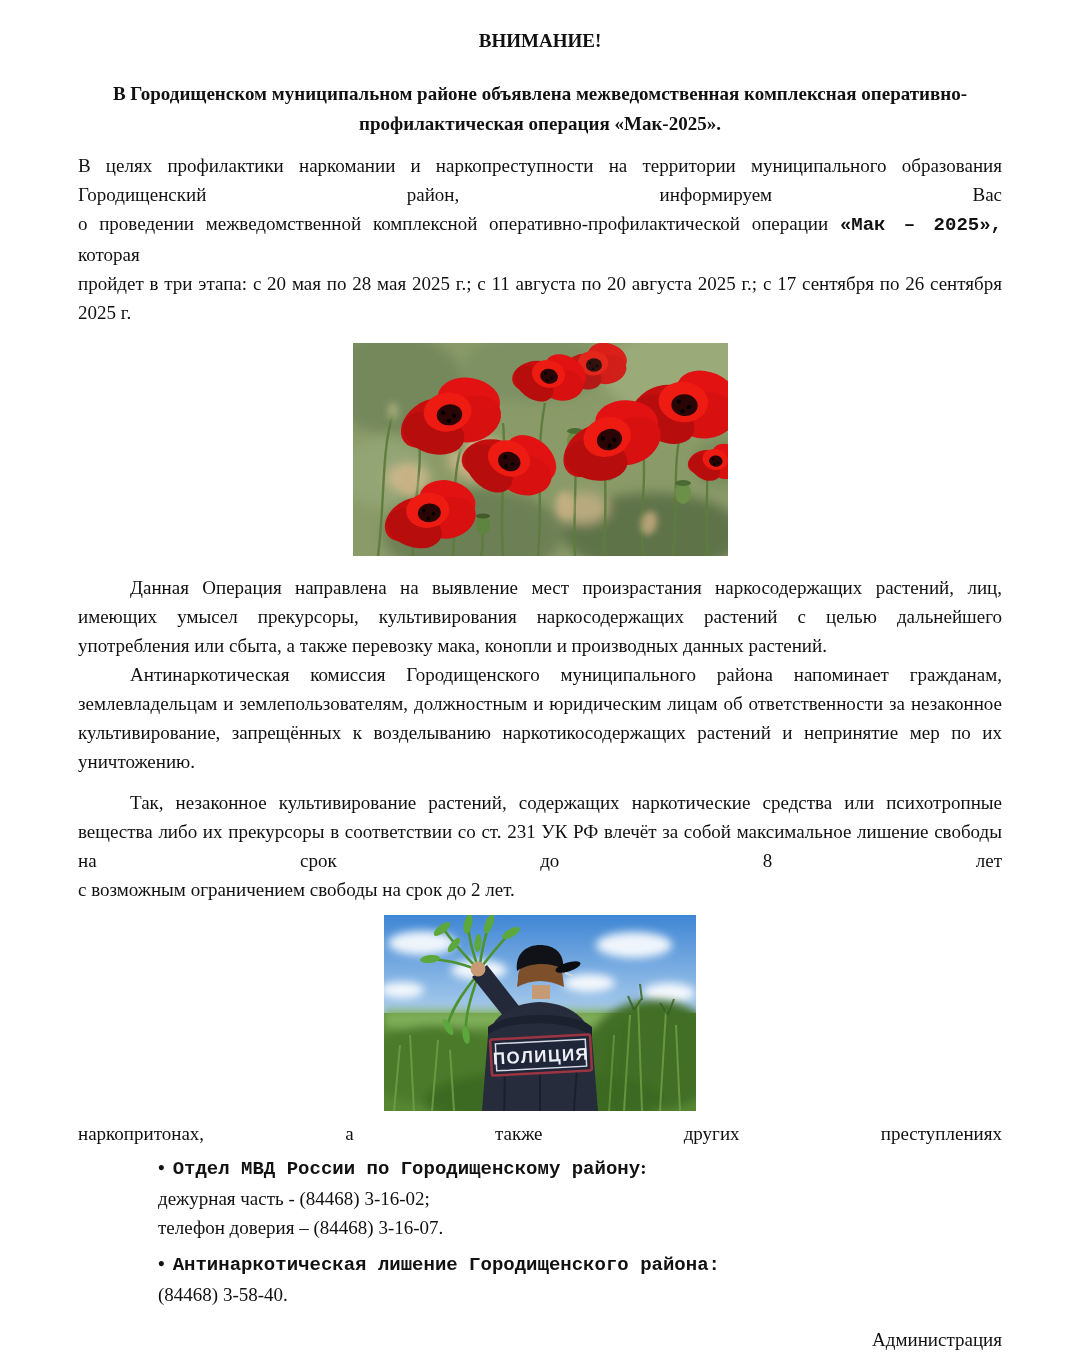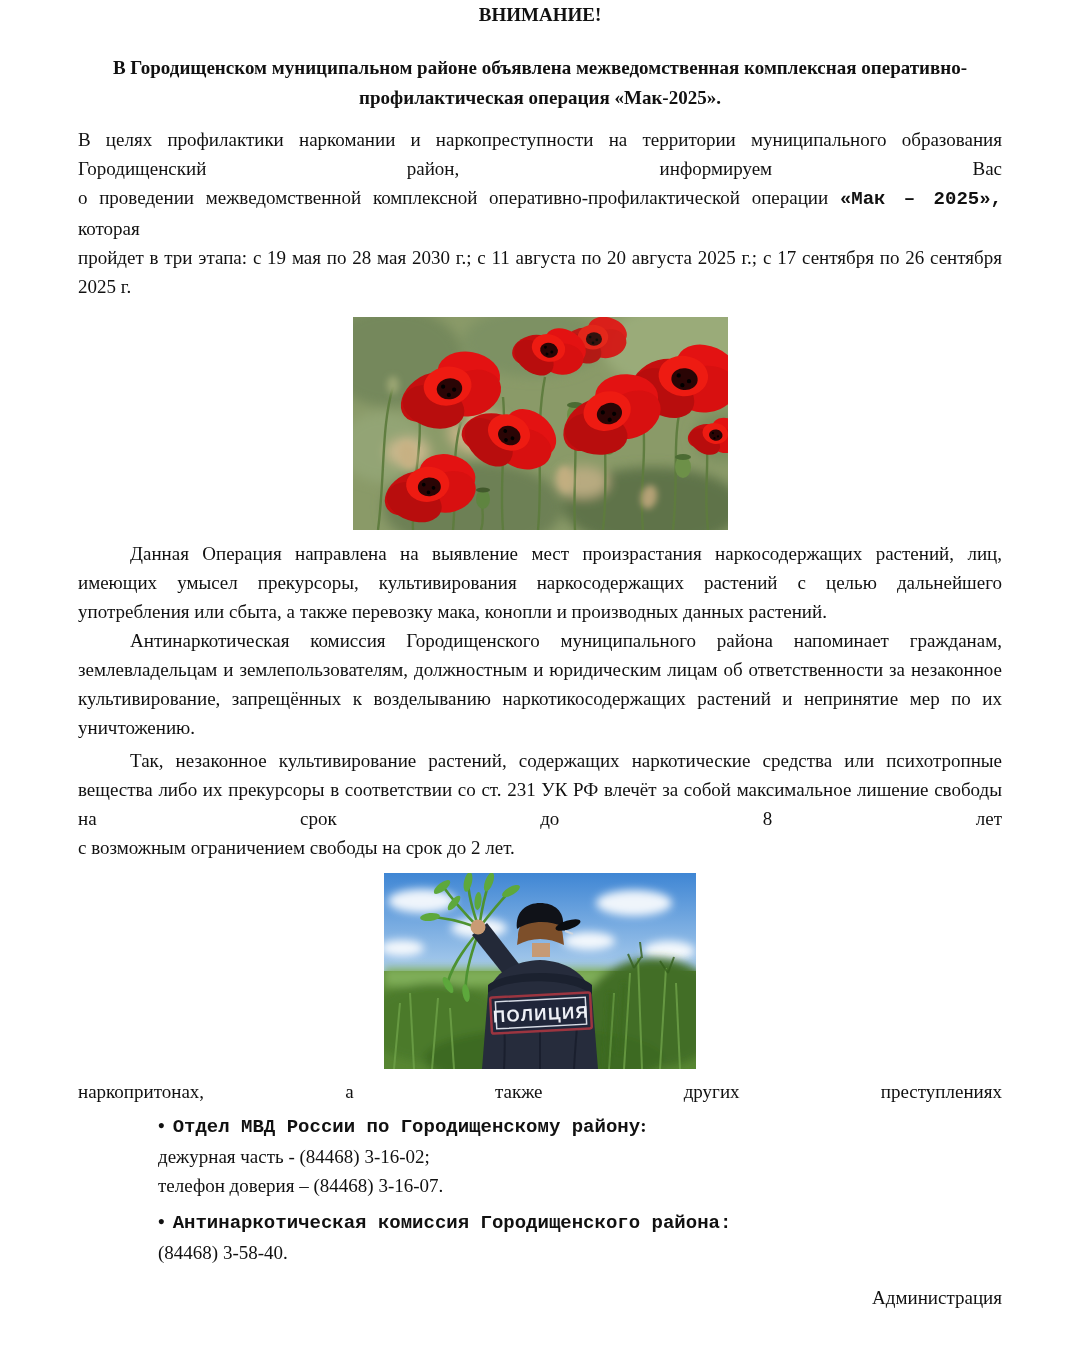--- a/index.html
+++ b/index.html
@@ -1,21 +1,21 @@
 <!DOCTYPE html>
 <html><head>
 <meta charset="utf-8">
 <style>
   html,body{margin:0;padding:0;}
   body{
     width:1080px;height:1365px;background:#ffffff;color:#111;
     font-family:"Liberation Serif","DejaVu Serif",serif;
     font-size:19px;overflow:hidden;
   }
-  .doc{width:924px;margin:0 auto;}
+  .doc{width:924px;margin:0 auto;padding-top:26px;}
   .title{text-align:center;font-weight:bold;line-height:29px;}
   .subtitle{margin-top:24px;text-align:center;font-weight:bold;line-height:30px;}
   .para{margin-top:12px;}
   .ln{line-height:29px;}
   .jst{text-align:justify;text-align-last:justify;}
   .lft{text-align:left;}
   .ind{text-indent:52px;}
   .b{font-weight:bold;font-family:Liberation Mono, monospace;}
   .photo-wrap{text-align:center;}
   .poppy-wrap{margin-top:16px;}
@@ -36,21 +36,21 @@
 
   <div class="subtitle">
     <span>В Городищенском муниципальном районе объявлена  межведомственная комплексная оперативно-</span><br>
     <span>профилактическая операция «Мак-2025».</span>
   </div>
 
   <div class="para">
     <div class="ln jst">В целях профилактики наркомании и наркопреступности на территории муниципального образования</div>
     <div class="ln jst">Городищенский район, информируем Вас</div>
     <div class="ln jst"><span>о проведении межведомственной комплексной оперативно-профилактической операции </span><span class="b">«Мак – 2025»,</span><span> которая</span></div>
-    <div class="ln jst">пройдет в три этапа: с 19 мая по 28 мая 2030 г.; с 11 августа по 20 августа 2025 г.; с 17 сентября по 26 сентября</div>
+    <div class="ln jst">пройдет в три этапа: с 20 мая по 28 мая 2025 г.; с 11 августа по 20 августа 2025 г.; с 17 сентября по 26 сентября</div>
     <div class="ln lft">2025 г.</div>
   </div>
 
   <div class="photo-wrap poppy-wrap">
     <svg class="photo" width="375" height="213" viewBox="0 0 375 213">
       <defs>
         <filter id="blur6" x="-40%" y="-40%" width="180%" height="180%">
             <feGaussianBlur stdDeviation="6"></feGaussianBlur>
           </filter>
         <filter id="blur3" x="-40%" y="-40%" width="180%" height="180%">
@@ -116,34 +116,34 @@
       <use href="#poppy" transform="translate(195,33) scale(1.05) rotate(14)"></use>
       <use href="#poppy" transform="translate(95,72) scale(1.5) rotate(-8)"></use>
       <use href="#poppy" transform="translate(330,62) scale(1.55) rotate(6)"></use>
       <use href="#poppy" transform="translate(255,97) scale(1.5) rotate(-16)"></use>
       <use href="#poppy" transform="translate(155,118) scale(1.35) rotate(22)"></use>
       <use href="#poppy" transform="translate(75,170) scale(1.35) rotate(-5)"></use>
       <use href="#poppy" transform="translate(362,118) scale(0.8) rotate(10)"></use>
     </svg>
   </div>
 
-  <div class="para" style="margin-top:9px;">
+  <div class="para" style="margin-top:17px;">
     <div class="ln jst ind">Данная Операция направлена на выявление мест произрастания наркосодержащих растений, лиц,</div>
     <div class="ln jst">имеющих умысел прекурсоры, культивирования наркосодержащих растений с целью дальнейшего</div>
     <div class="ln lft">употребления или сбыта, а также перевозку мака, конопли и производных данных растений.</div>
   </div>
 
   <div class="para" style="margin-top:0;">
     <div class="ln jst ind">Антинаркотическая комиссия Городищенского муниципального района напоминает гражданам,</div>
     <div class="ln jst">землевладельцам и землепользователям, должностным и юридическим лицам об ответственности за незаконное</div>
     <div class="ln jst">культивирование, запрещённых к возделыванию наркотикосодержащих растений и непринятие мер по их</div>
     <div class="ln lft">уничтожению.</div>
   </div>
 
-  <div class="para" style="margin-top:4px;">
+  <div class="para" style="margin-top:12px;">
     <div class="ln jst ind">Так, незаконное культивирование растений, содержащих наркотические средства или психотропные</div>
     <div class="ln jst">вещества либо их прекурсоры в соответствии со ст. 231 УК РФ влечёт за собой максимальное лишение свободы</div>
     <div class="ln jst">на срок до 8 лет</div>
     <div class="ln lft">с возможным ограничением свободы на срок до 2 лет.</div>
   </div>
 
   <div class="photo-wrap police-wrap">
     <svg class="photo" width="312" height="196" viewBox="0 0 312 196">
       <defs>
         <linearGradient id="sky" x1="0" y1="0" x2="0" y2="1">
@@ -234,19 +234,19 @@
   </div>
 
   <div class="para" style="margin-top:8px;">
     <div class="ln jst">наркопритонах, а также других преступлениях</div>
   </div>
 
   <div class="contacts">
     <div class="contact-title"><span class="bullet">•</span><span class="b">Отдел МВД России по Городищенскому району</span><span>:</span></div>
     <div class="contact-line">дежурная часть - (84468) 3-16-02;</div>
     <div class="contact-line">телефон доверия – (84468) 3-16-07.</div>
-    <div class="contact-title" style="margin-top:7px;"><span class="bullet">•</span><span class="b">Антинаркотическая комиссия Городищенского района:</span></div>
+    <div class="contact-title" style="margin-top:7px;"><span class="bullet">•</span><span class="b">Антинаркотическая лишение Городищенского района:</span></div>
     <div class="contact-line">(84468) 3-58-40.</div>
   </div>
 
   <div class="footer">Администрация</div>
 
 </div>
 
 </body></html>

